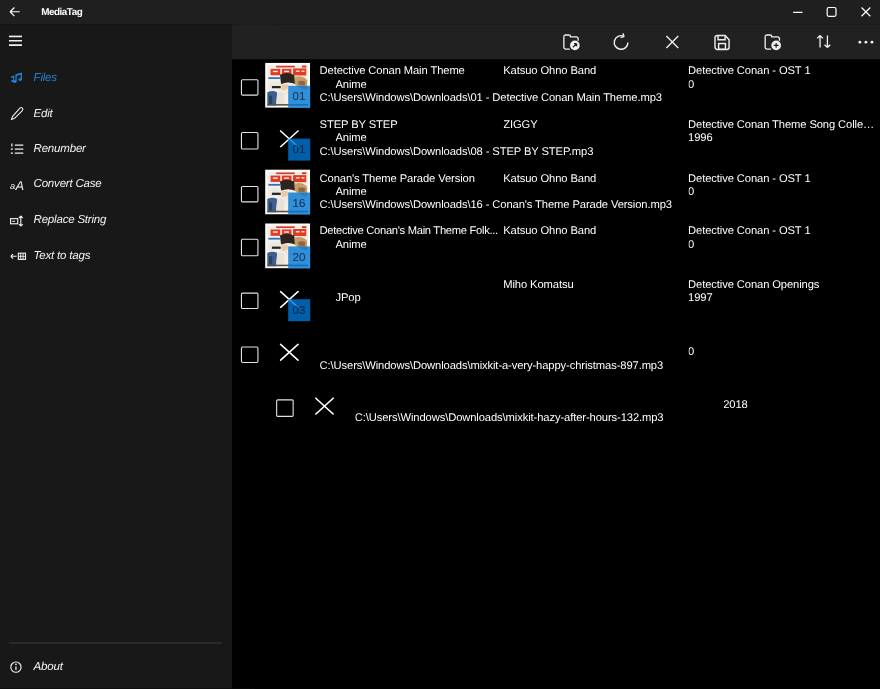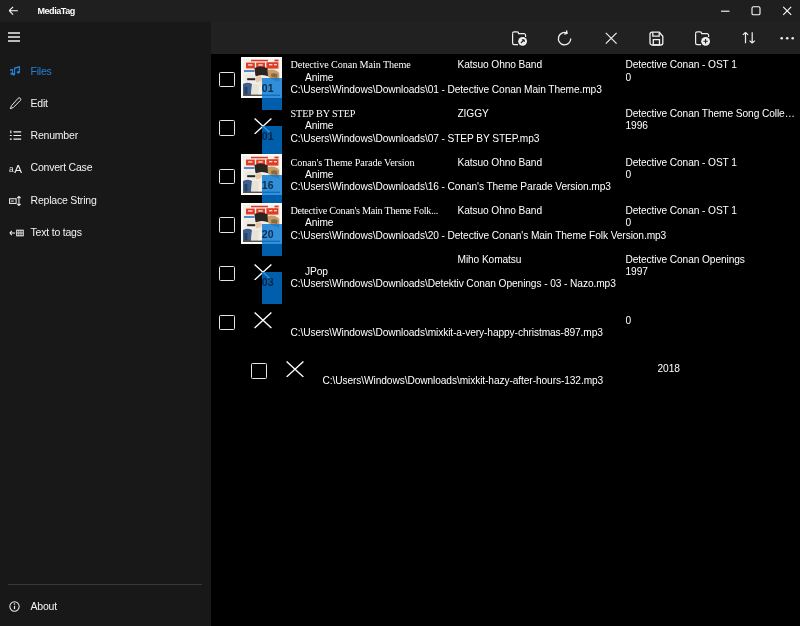--- a/index.html
+++ b/index.html
@@ -1,38 +1,38 @@
 <!DOCTYPE html>
 <html><head>
 <meta charset="utf-8">
 <style>
   * { margin:0; padding:0; box-sizing:border-box; }
   html,body { width:800px; height:626px; background:#000; overflow:hidden;
     font-family:"Liberation Sans", sans-serif; }
   .abs { position:absolute; }
   #titlebar { position:absolute; left:0; top:0; width:800px; height:22px; background:#1f1f1f; }
   #toolbar { position:absolute; left:211px; top:22px; width:589px; height:32px; background:#212121; }
-  #sidebar { position:absolute; left:0; top:22px; width:250px; height:604px; background:#181818; }
+  #sidebar { position:absolute; left:0; top:22px; width:250px; height:604px; background:#181818;font-style:italic; }
   .navitem { position:absolute; left:0; width:211px; height:32px; color:#f2f2f2; }
   .navitem .lbl { position:absolute; left:30.5px; top:8.6px; font-size:10.5px;
     letter-spacing:-0.2px; line-height:14px; }
   .navitem svg { position:absolute; left:8.5px; top:9.5px; }
   .ticon { position:absolute; top:7.5px; }
   #list { position:absolute; left:211px; top:54px; width:589px; height:572px; background:#000; }
   .row { position:absolute; left:0; width:589px; height:44px; }
   .row .cb { position:absolute; left:8px; top:15.8px; width:15.5px; height:15.5px;
     border:1.5px solid #e4e4e4; border-radius:1.5px; }
   .row .art { position:absolute; left:30px; top:1.3px; width:41px; height:41px; }
-  .row .badge { position:absolute; left:50.8px; top:21.9px; width:20px; height:32px;
+  .row .badge { position:absolute; left:50.8px; top:21.9px; width:20px; height:20px;
     background:rgba(0,118,212,0.80); color:rgba(8,22,40,0.82);
-    font-size:10.5px; font-weight:bold; line-height:20px; }
+    font-size:10.5px; font-weight:normal; line-height:20px; text-align:center; }
   .row .xg { position:absolute; left:42.6px; top:13.4px; }
   .txt { position:absolute; color:#fff; font-size:10.2px; letter-spacing:-0.1px;
     line-height:12.25px; white-space:nowrap; overflow:hidden; text-overflow:ellipsis; }
-  .t1 { left:79.5px; top:3.6px;  width:165px;font-family:Liberation Serif, serif; }
+  .t1 { left:79.5px; top:3.6px;  width:165px; }
   .t2 { left:246.5px; top:3.6px; width:164px; }
   .t3 { left:414.5px; top:3.6px; width:170px; }
   .gn { left:84px; top:15.8px; width:158px;margin-left:10px; }
   .yr { left:414.5px; top:15.8px; width:170px; }
   .pa { left:79.5px; top:28.1px; width:500px; }
 </style>
 </head>
 <body>
 <div id="titlebar">
   <svg class="abs" style="left:8px;top:4.5px" width="11" height="12" viewBox="0 0 11 12">
@@ -185,21 +185,21 @@
       <div class="cb"></div>
       <svg class="xg" width="18" height="16.5" viewBox="0 0 18 16.5">
     <path d="M0.6 0.6 L17.4 15.9 M17.4 0.6 L0.6 15.9" stroke="#fff" stroke-width="1.4"></path>
       </svg>
       <div class="badge">01</div>
       <div class="txt t1">STEP BY STEP</div>
       <div class="txt t2">ZIGGY</div>
       <div class="txt t3">Detective Conan Theme Song Collection</div>
       <div class="txt gn">Anime</div>
       <div class="txt yr">1996</div>
-      <div class="txt pa">C:\Users\Windows\Downloads\07 - STEP BY STEP.mp3</div>
+      <div class="txt pa">C:\Users\Windows\Downloads\08 - STEP BY STEP.mp3</div>
     </div>
     <div class="row" style="top: 99.04px;">
       <div class="cb"></div>
       <div class="art"><svg width="41" height="41" viewBox="0 0 41 41">
 <rect width="41" height="41" fill="#fbfaf7"></rect>
 <rect x="2" y="2" width="37" height="37" fill="#f2efe9"></rect>
 <rect x="10" y="2.8" width="17" height="1.5" fill="#d8392a"></rect>
 <rect x="33.5" y="2.6" width="4" height="1.8" fill="#d8392a"></rect>
 <g fill="#e23b22">
 <rect x="5" y="5.6" width="8.8" height="5.8"></rect>
@@ -263,33 +263,31 @@
 <rect x="3.6" y="30" width="2.8" height="7.5" fill="#28415f"></rect>
 <path d="M18 24.5 Q24 22 28 24.5 L27.5 30 Q22.5 28 18 29 Z" fill="#eee8de"></path>
 <rect x="2" y="37.6" width="37" height="1.4" fill="#57514a"></rect>
 </svg></div>
       <div class="badge">20</div>
       <div class="txt t1"><span style="letter-spacing:-0.28px">Detective Conan's Main Theme Folk...</span></div>
       <div class="txt t2">Katsuo Ohno Band</div>
       <div class="txt t3">Detective Conan - OST 1</div>
       <div class="txt gn">Anime</div>
       <div class="txt yr">0</div>
-      <div class="txt pa">C:\Users\Windows\Downloads\20 - Detective Conan's Main Theme Folk Version.mp3</div>
     </div>
     <div class="row" style="top: 196.18px;">
       <div class="cb"></div>
       <svg class="xg" width="18" height="16.5" viewBox="0 0 18 16.5">
     <path d="M0.6 0.6 L17.4 15.9 M17.4 0.6 L0.6 15.9" stroke="#fff" stroke-width="1.4"></path>
       </svg>
       <div class="badge">03</div>
       <div class="txt t2">Miho Komatsu</div>
       <div class="txt t3">Detective Conan Openings</div>
       <div class="txt gn">JPop</div>
       <div class="txt yr">1997</div>
-      <div class="txt pa">C:\Users\Windows\Downloads\Detektiv Conan Openings - 03 - Nazo.mp3</div>
     </div>
     <div class="row" style="top: 244.75px;">
       <div class="cb"></div>
       <svg class="xg" width="18" height="16.5" viewBox="0 0 18 16.5">
     <path d="M0.6 0.6 L17.4 15.9 M17.4 0.6 L0.6 15.9" stroke="#fff" stroke-width="1.4"></path>
       </svg>
       <div class="txt yr">0</div>
       <div class="txt pa">C:\Users\Windows\Downloads\mixkit-a-very-happy-christmas-897.mp3</div>
     </div>
     <div class="row" style="top: 293.32px; margin-left: 32px;">

